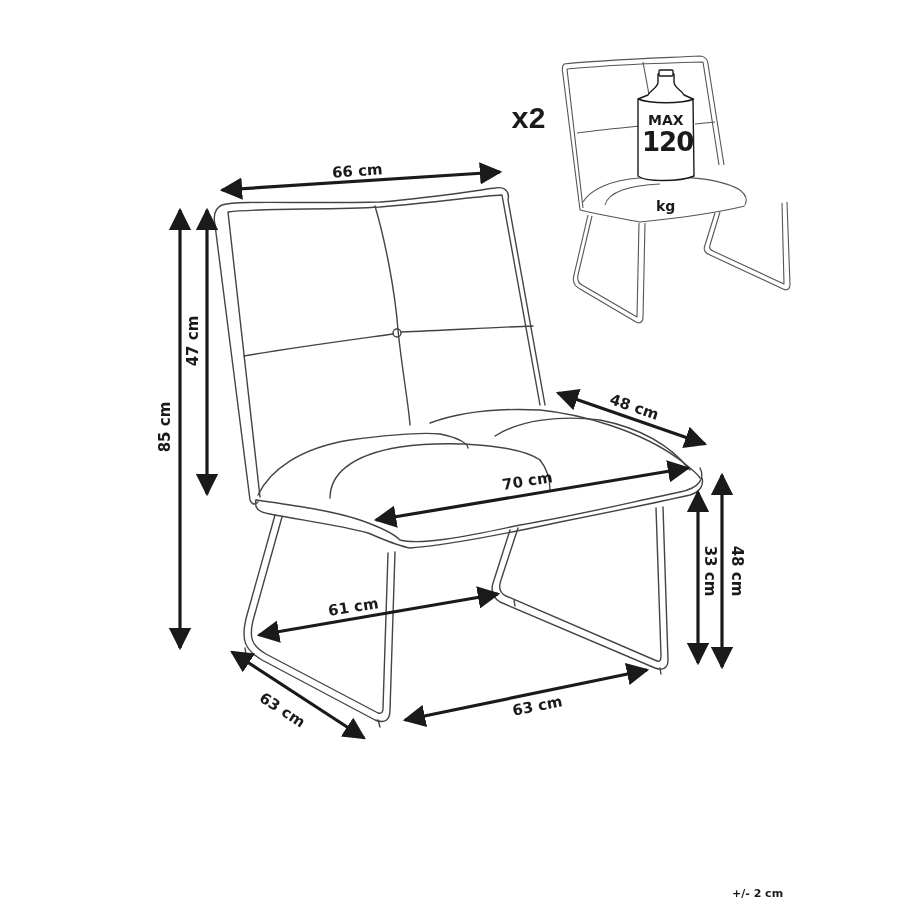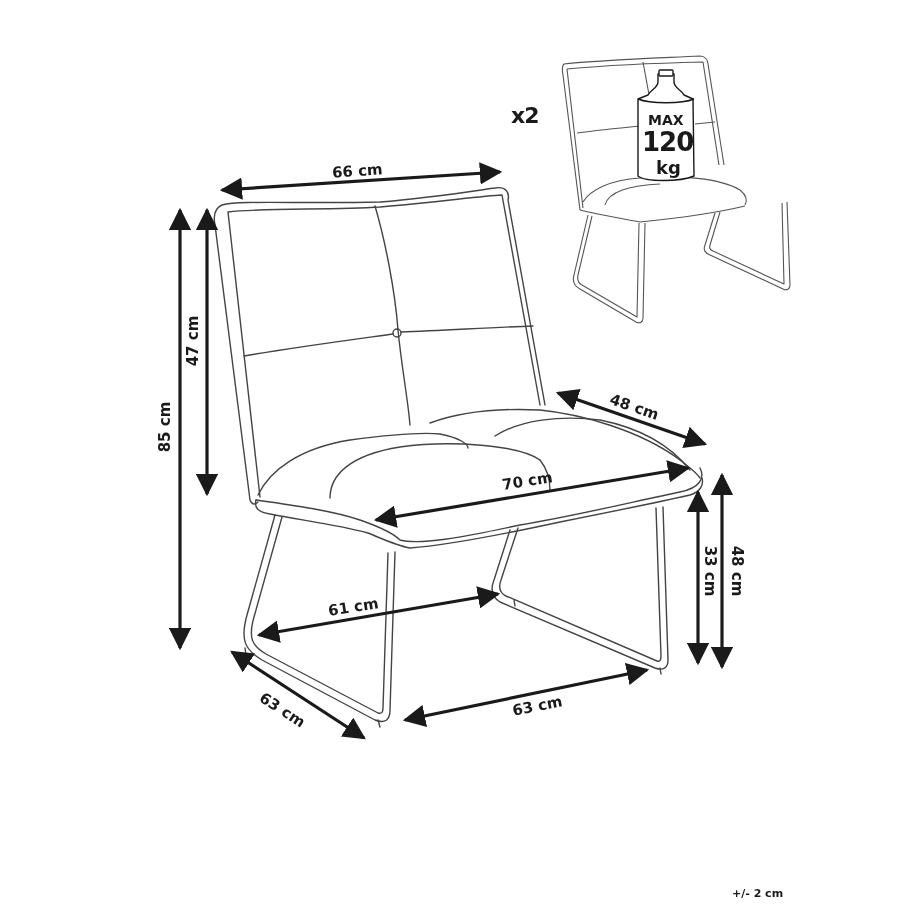--- a/index.html
+++ b/index.html
@@ -2,24 +2,24 @@
 <html><head>
 <meta charset="utf-8">
 <style>
   html, body { margin: 0; padding: 0; background: #ffffff; }
   body { width: 920px; height: 920px; position: relative; overflow: hidden;
          font-family: "DejaVu Sans", sans-serif; }
   #stage { position: absolute; left: 0; top: 0; width: 920px; height: 920px; }
   .lbl { position: absolute; font-family: "DejaVu Sans", sans-serif; font-weight: bold;
          color: #1a1a1a; white-space: nowrap; transform-origin: center center; }
   .dim { font-size: 15px; }
-  .x2 { font-size: 22px; letter-spacing: -1px; }
+  .x2 { font-size: 30px; letter-spacing: -1px; font-family: Liberation Mono, monospace; }
   .weight-max { font-size: 14px; }
   .weight-num { font-size: 26px; letter-spacing: -1px; }
-  .weight-kg { font-size: 18px; }
+  .weight-kg { font-size: 14px; margin-top: 41px; }
   .tol { font-size: 11px; }
 </style>
 </head>
 <body>
 
 <div id="stage">
   <svg width="920" height="920" viewBox="0 0 920 920" xmlns="http://www.w3.org/2000/svg">
     <defs>
       <marker id="ah" viewBox="0 0 10 10" refX="9" refY="5" markerWidth="7" markerHeight="7" orient="auto-start-reverse">
         <path d="M0,0 L10,5 L0,10 z" fill="#1a1a1a"></path>

